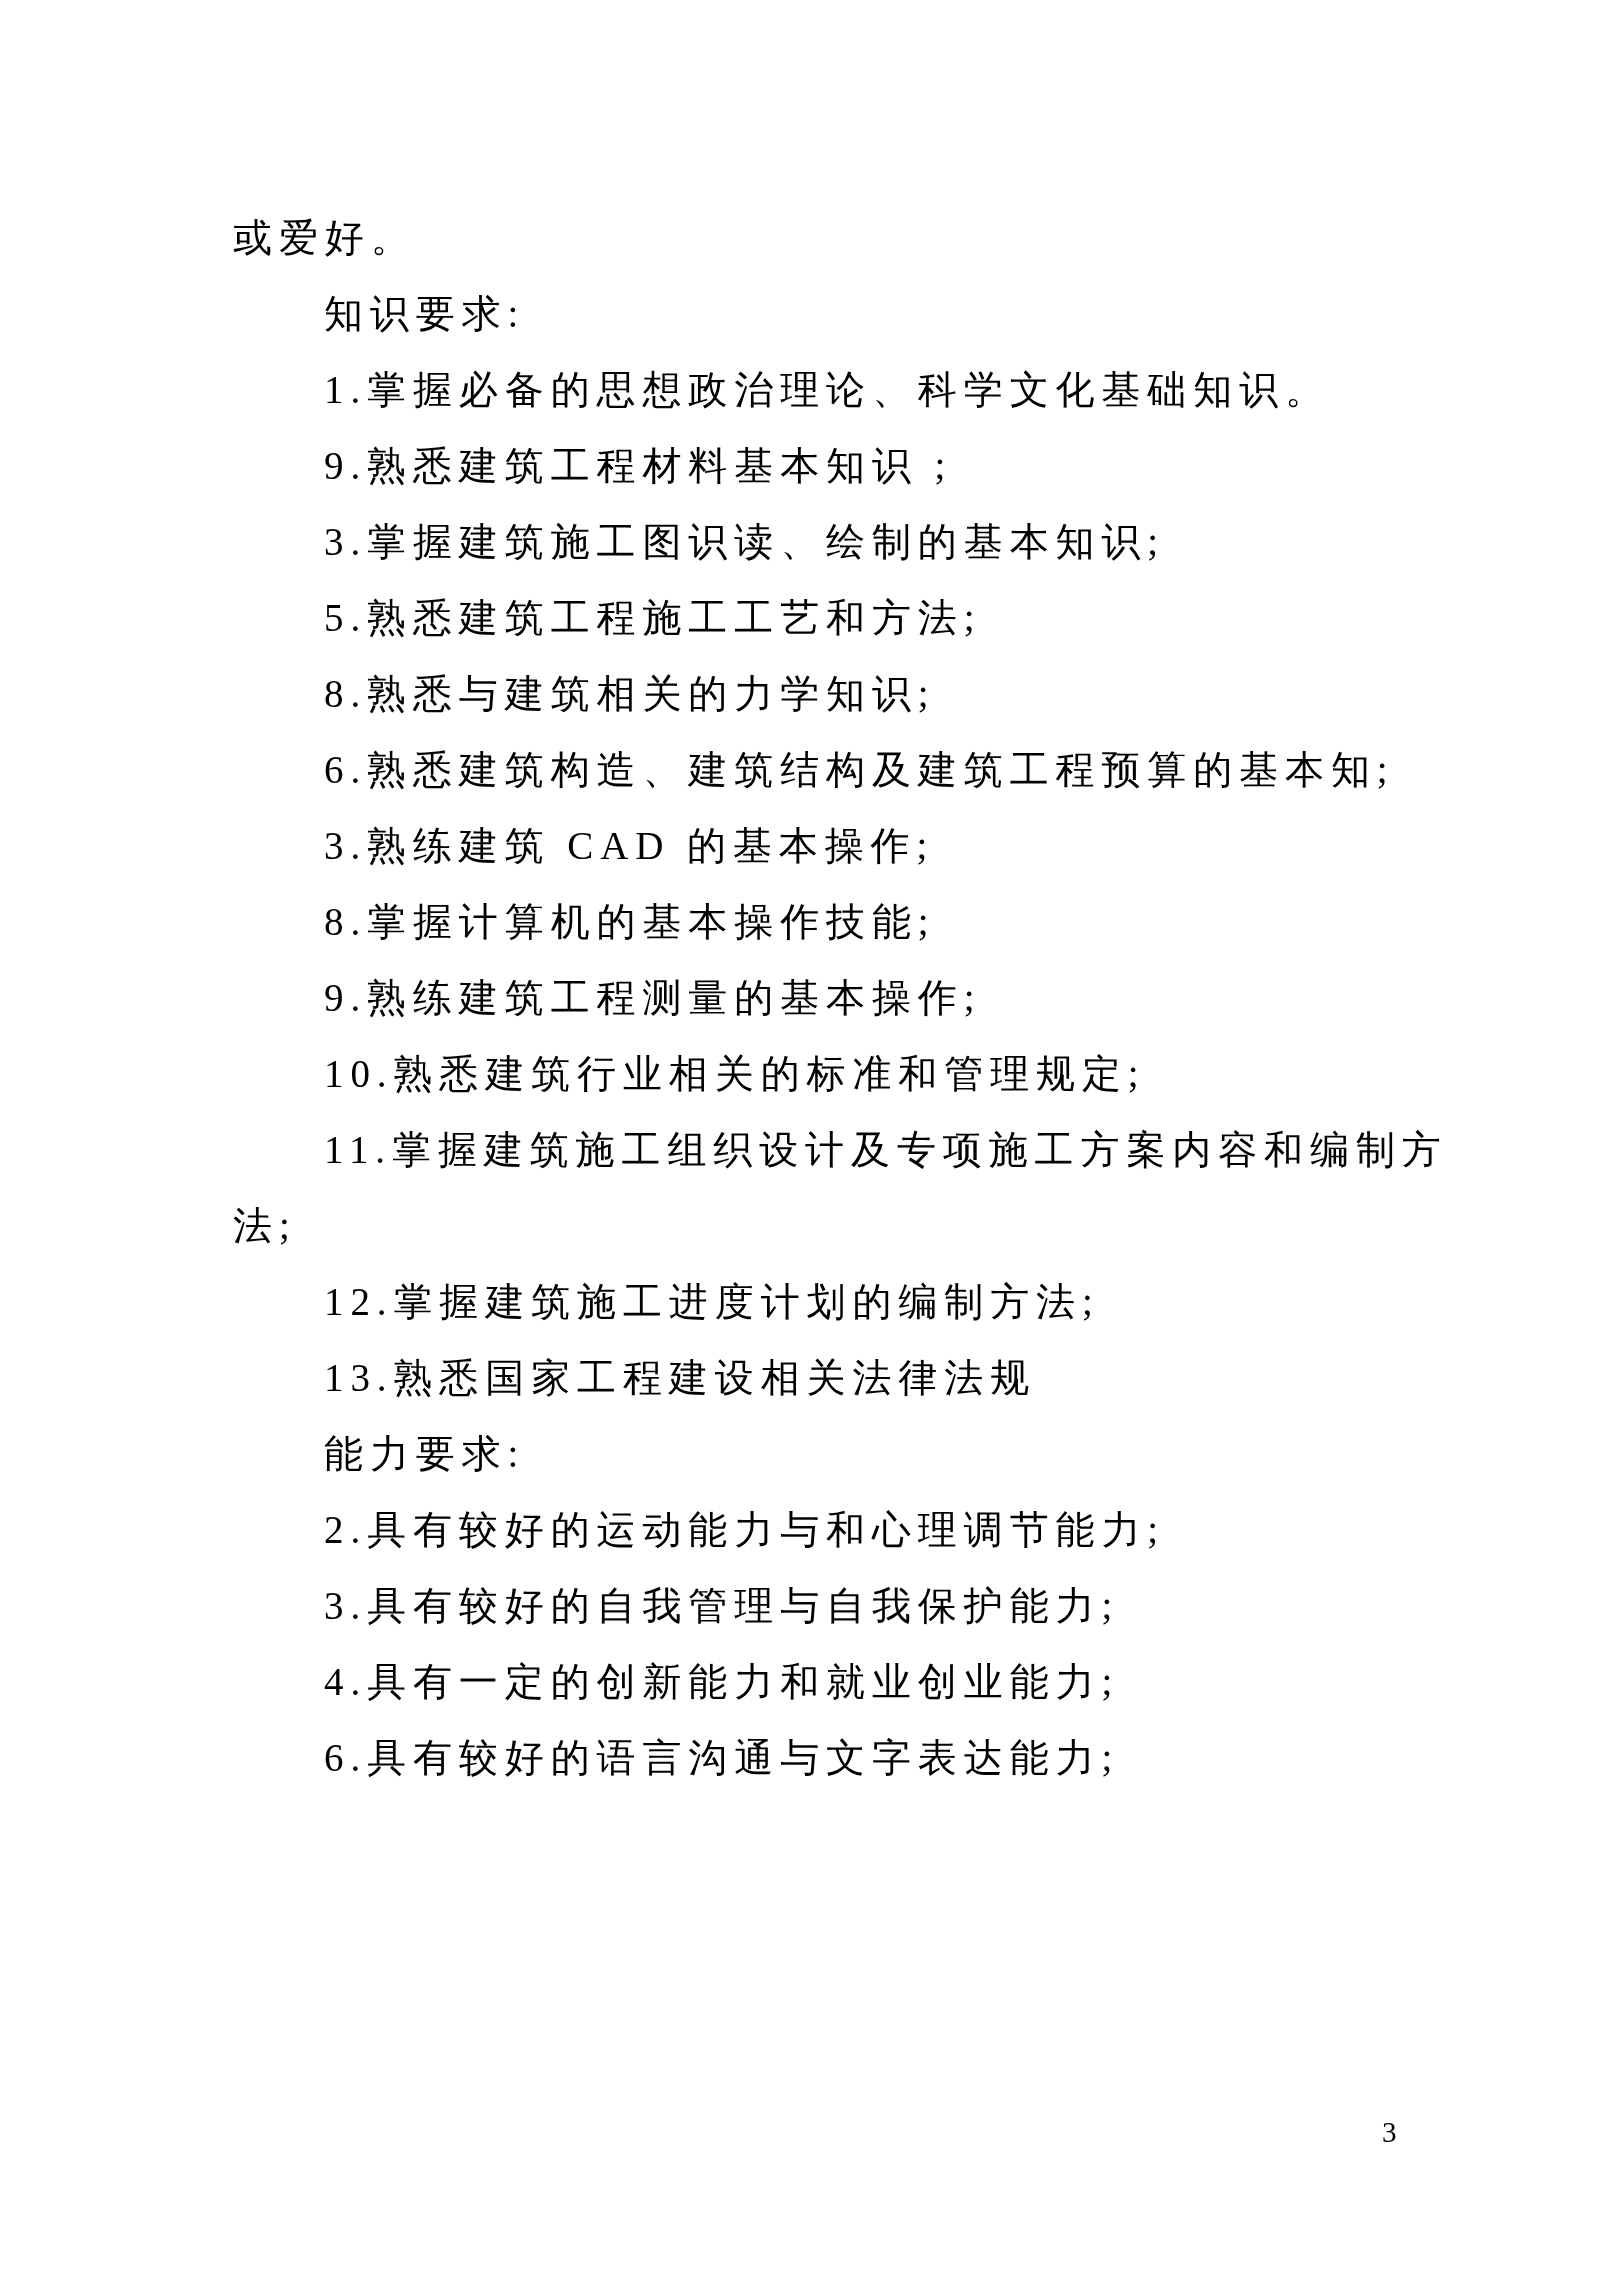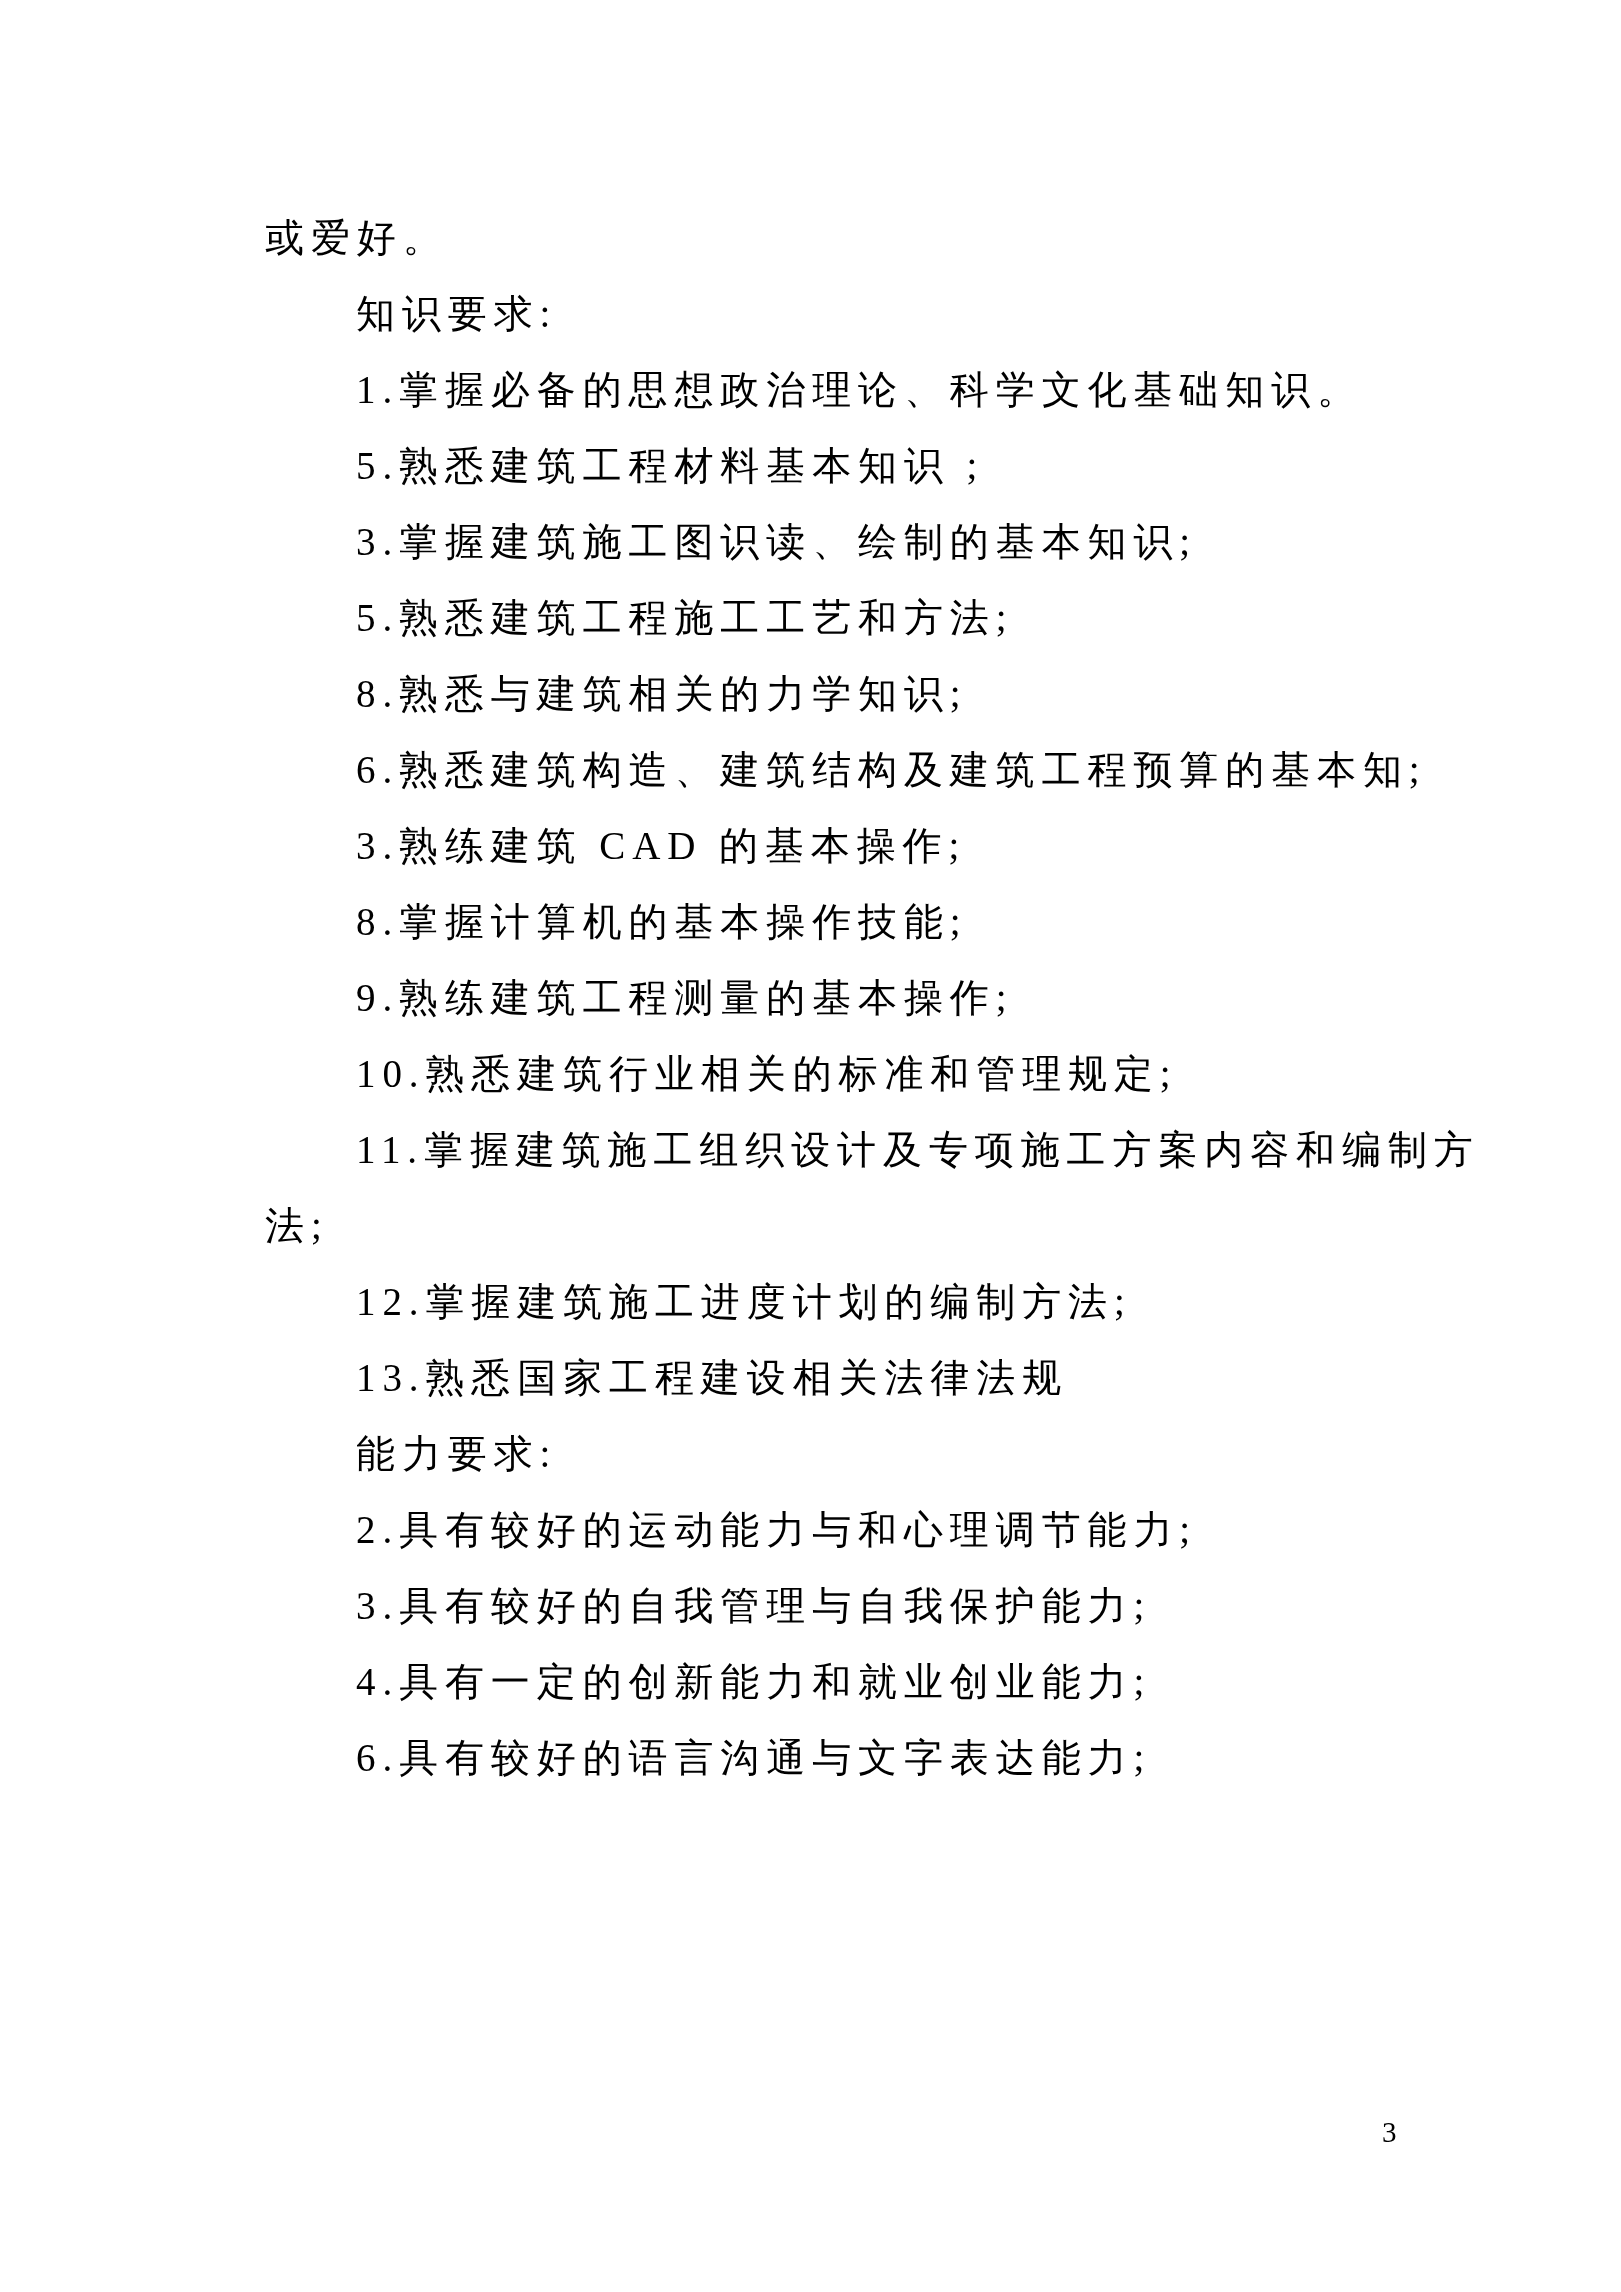--- a/index.html
+++ b/index.html
@@ -21,21 +21,20 @@
     left: 233px;
     top: 200px;
     width: 1176px;
   }
   .line {
     font-size: 39px;
     line-height: 76px;
     letter-spacing: 6.9px;
     white-space: nowrap;
     font-weight: 400;
-    margin-left: 32px;
   }
   .line.indent {
     padding-left: 91px;
   }
   .page-number {
     position: absolute;
     left: 1382px;
     top: 2115px;
     font-size: 29px;
     line-height: 35px;
@@ -43,21 +42,21 @@
   }
 </style>
 </head>
 <body>
 
 <div class="page">
   <div class="doc-body">
       <div class="line">或爱好。</div>
       <div class="line indent">知识要求:</div>
       <div class="line indent">1.掌握必备的思想政治理论、科学文化基础知识。</div>
-      <div class="line indent">5.熟悉建筑工程材料基本知识 ;</div>
+      <div class="line indent">9.熟悉建筑工程材料基本知识 ;</div>
       <div class="line indent">3.掌握建筑施工图识读、绘制的基本知识;</div>
       <div class="line indent">5.熟悉建筑工程施工工艺和方法;</div>
       <div class="line indent">8.熟悉与建筑相关的力学知识;</div>
       <div class="line indent">6.熟悉建筑构造、建筑结构及建筑工程预算的基本知;</div>
       <div class="line indent">3.熟练建筑 CAD 的基本操作;</div>
       <div class="line indent">8.掌握计算机的基本操作技能;</div>
       <div class="line indent">9.熟练建筑工程测量的基本操作;</div>
       <div class="line indent">10.熟悉建筑行业相关的标准和管理规定;</div>
       <div class="line indent">11.掌握建筑施工组织设计及专项施工方案内容和编制方</div>
       <div class="line">法;</div>

